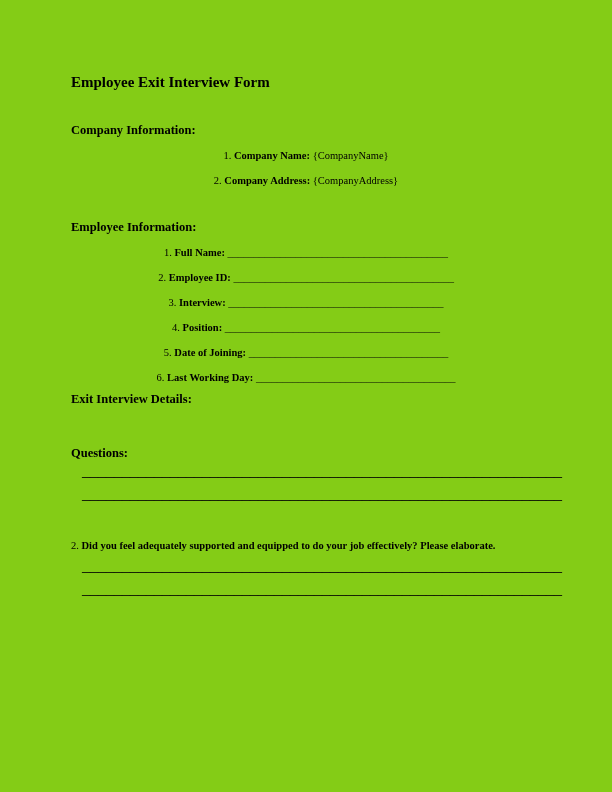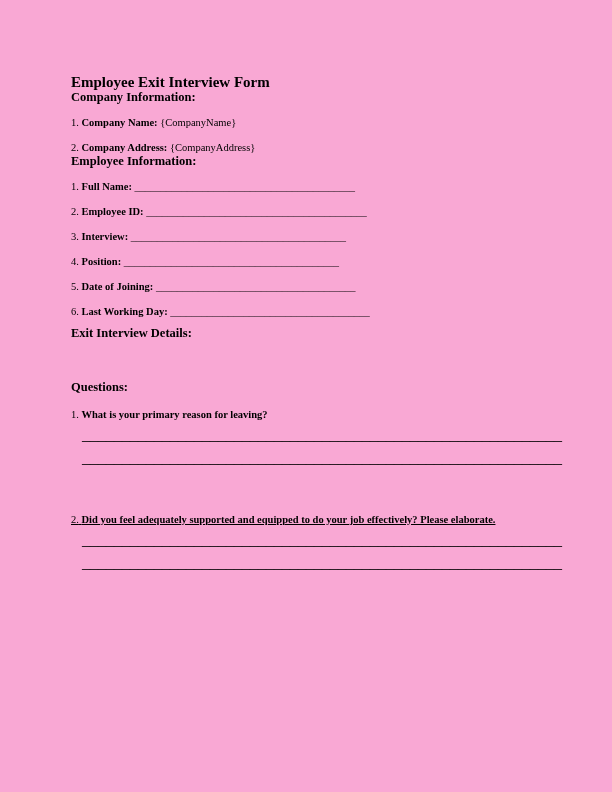--- a/index.html
+++ b/index.html
@@ -1,52 +1,54 @@
 <!DOCTYPE html>
 <html><head>
 <meta charset="utf-8">
 <style>
   html, body { margin: 0; padding: 0; background: #ffffff; }
   .page {
     width: 612px;
     height: 792px;
-    background: #f9a8d4;
+    background: #84cc16;
     color: #000000;
     font-family: "Liberation Serif", "DejaVu Serif", serif;
     box-sizing: border-box;
     padding: 74px 71px 0 71px;
     overflow: hidden;
   }
   p { margin: 0; }
   .title {
     font-size: 15px;
     font-weight: bold;
     line-height: 16px;
   }
   .section-heading {
     font-size: 12.5px;
     font-weight: bold;
     line-height: 14px;
+    margin-top: 33px;
   }
   .section-heading.mt24 { margin-top: 8px; }
   .section-heading.mt30 { margin-top: 40px; font-family: Liberation Serif, serif; }
   .field {
     font-size: 10.5px;
     line-height: 13px;
     margin-top: 12px;
     white-space: nowrap;
+    text-align: center;
   }
   .b { font-weight: bold; }
   .q {
     font-size: 10.5px;
     line-height: 18px;
     margin-top: 12px;
     max-width: 460px;
   }
-  .q.mt29 { margin-top: 47px; text-decoration: underline; }
+  .q.mt29 { margin-top: 37px; }
   .ans {
     font-size: 16px;
     line-height: 13px;
     margin-top: 10px;
     padding-left: 11px;
     white-space: nowrap;
   }
   .ans.first { margin-top: 4px; }
 </style>
 </head>
@@ -98,24 +100,20 @@
     <span>6.</span>
     <span class="b">Last Working Day:</span>
     <span>______________________________________</span>
   </p>
 
   <p class="section-heading mt24">Exit Interview Details:</p>
 
   <p class="section-heading mt30">Questions:</p>
 
   <div>
-    <p class="q">
-      <span>1.</span>
-      <span class="b">What is your primary reason for leaving?</span>
-    </p>
     <p class="ans first">____________________________________________________________</p>
     <p class="ans">____________________________________________________________</p>
   </div>
 
   <div>
     <p class="q mt29">
       <span>2.</span>
       <span class="b">Did you feel adequately supported and equipped to do your job effectively? Please elaborate.</span>
     </p>
     <p class="ans first">____________________________________________________________</p>

